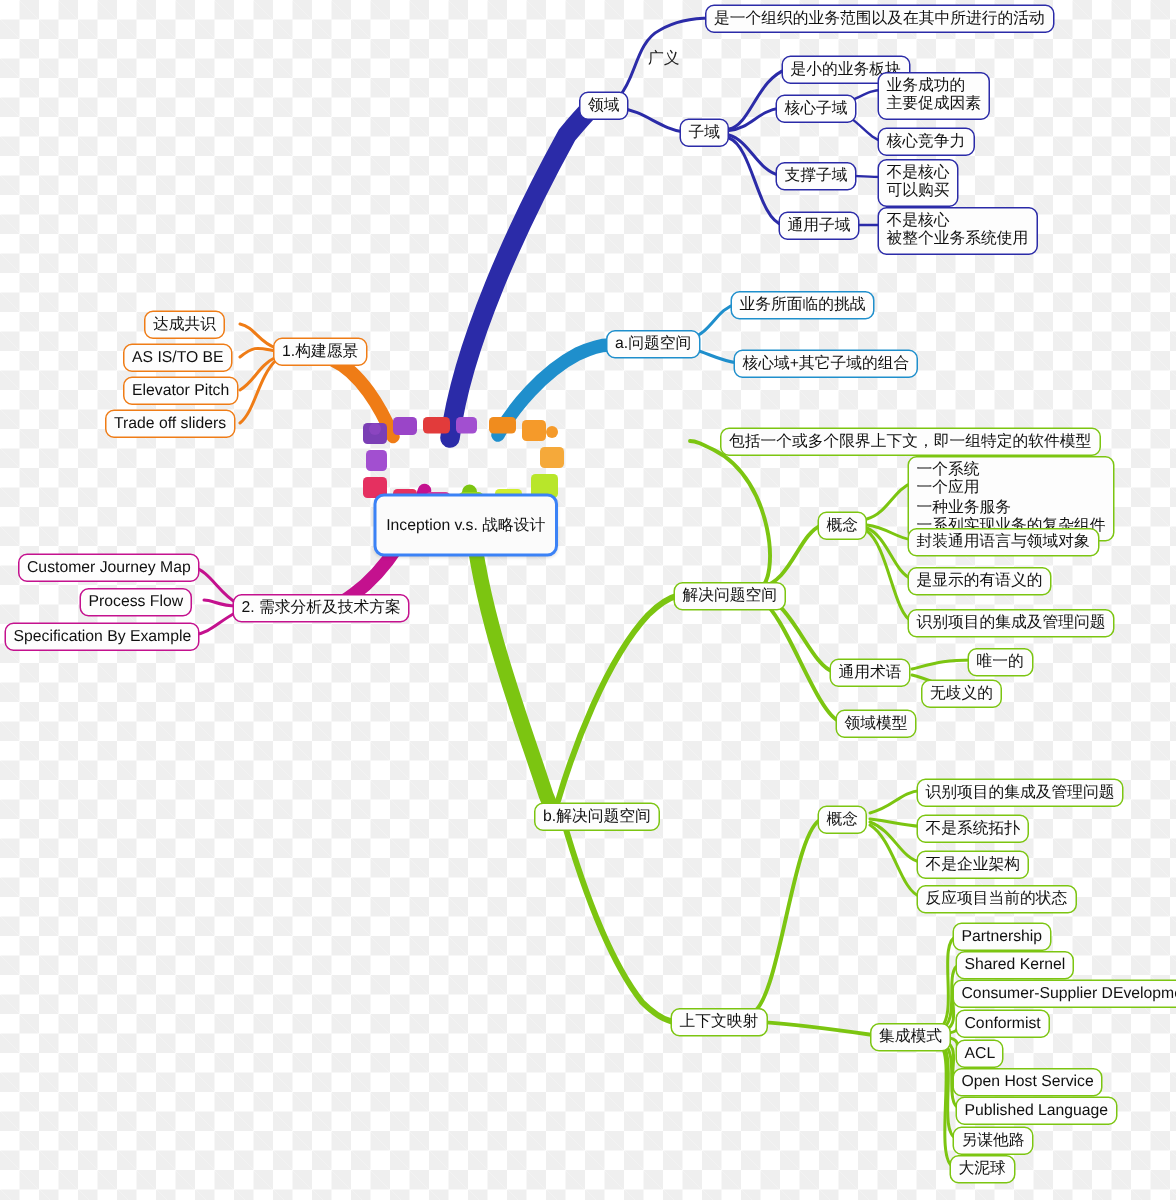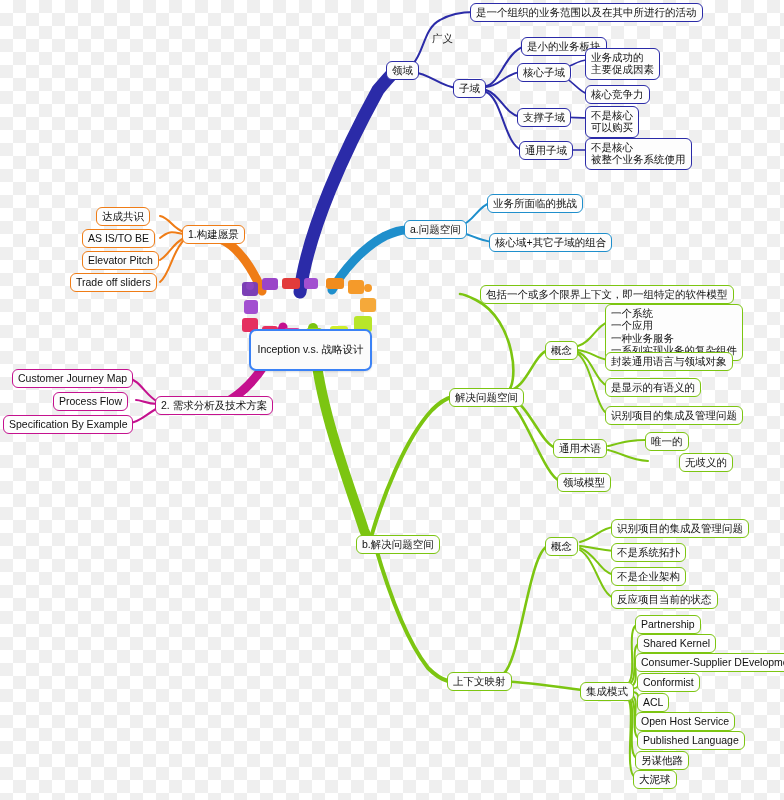--- a/index.html
+++ b/index.html
@@ -222,21 +222,21 @@
   <div class="node c-green" style="left:605px;top:352px;">封装通用语言与领域对象</div>
 
   <div class="node c-green" style="left:605px;top:378px;">是显示的有语义的</div>
 
   <div class="node c-green" style="left:605px;top:406px;">识别项目的集成及管理问题</div>
 
   <div class="node c-green" style="left:553px;top:439px;">通用术语</div>
 
   <div class="node c-green" style="left:645px;top:432px;">唯一的</div>
 
-  <div class="node c-green" style="left:679px;top:453px;">无歧义的</div>
+  <div class="node c-green" style="left:614px;top:453px;">无歧义的</div>
 
   <div class="node c-green" style="left:557px;top:473px;">领域模型</div>
 
   <div class="node c-green" style="left:447px;top:672px;">上下文映射</div>
 
   <div class="node c-green" style="left:545px;top:537px;">概念</div>
 
   <div class="node c-green" style="left:611px;top:519px;">识别项目的集成及管理问题</div>
 
   <div class="node c-green" style="left:611px;top:543px;">不是系统拓扑</div>

